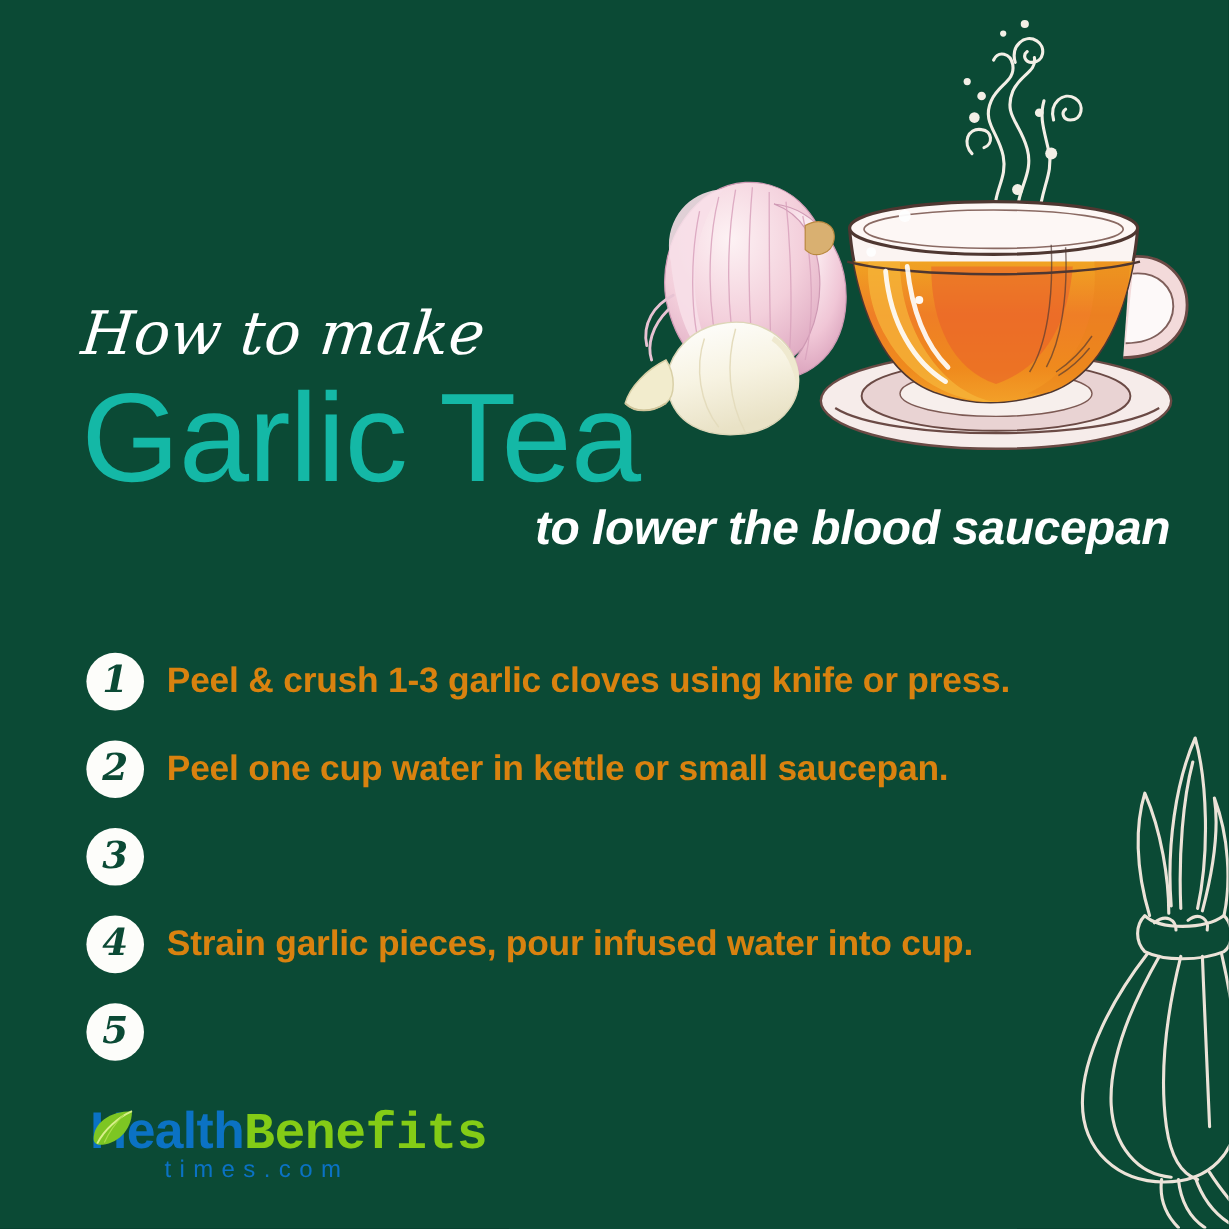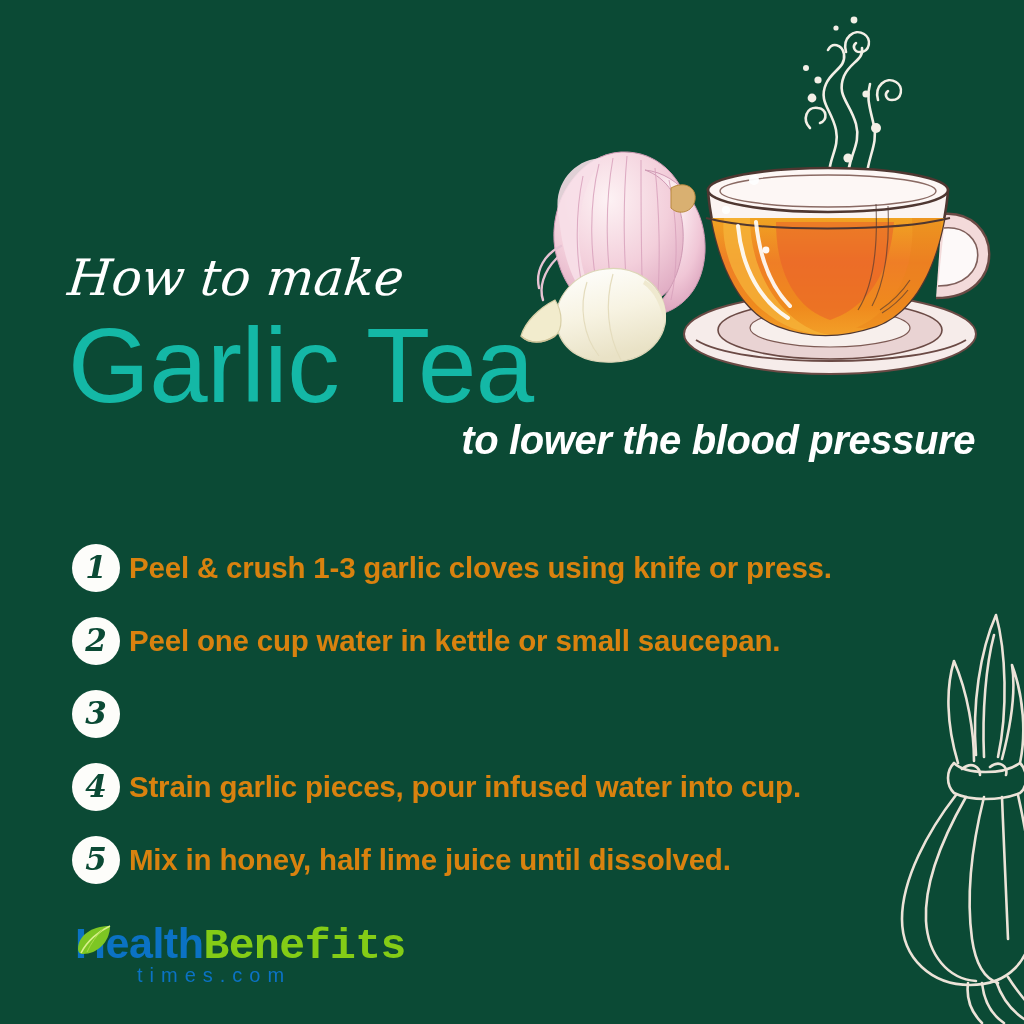--- a/index.html
+++ b/index.html
@@ -86,21 +86,21 @@
     justify-content: center;
     font-size: 31px;
     font-weight: 700;
     font-style: italic;
     font-family: "DejaVu Serif", serif;
     line-height: 1;
     padding-bottom: 2px;
     box-sizing: border-box;
   }
   .step-text {
-    margin-left: 9px;
+    margin-left: 19px;
     color: #d9820f;
     font-size: 29.5px;
     font-weight: 700;
     letter-spacing: -0.2px;
     white-space: nowrap;
   }
 
   
   #logo {
     position: absolute;
@@ -299,21 +299,21 @@
   </div>
 
   <div id="howto">
     <svg viewBox="0 0 420 70" xmlns="http://www.w3.org/2000/svg">
       <text x="0" y="52" fill="#ffffff" font-family="DejaVu Serif, serif" font-size="50" font-style="italic" font-weight="400" transform="skewX(-6)">How to make</text>
     </svg>
   </div>
 
   <div id="title">Garlic Tea</div>
 
-  <div id="subtitle">to lower the blood pressure</div>
+  <div id="subtitle">to lower the blood saucepan</div>
 
   <div id="steps">
 
     <div class="step">
       <div class="badge">1</div>
       <div class="step-text">Peel &amp; crush 1-3 garlic cloves using knife or press.</div>
     </div>
 
     <div class="step">
       <div class="badge">2</div>
@@ -324,21 +324,20 @@
       <div class="badge">3</div>
     </div>
 
     <div class="step">
       <div class="badge">4</div>
       <div class="step-text">Strain garlic pieces, pour infused water into cup.</div>
     </div>
 
     <div class="step">
       <div class="badge">5</div>
-      <div class="step-text">Mix in honey, half lime juice until dissolved.</div>
     </div>
 
   </div>
 
   <div id="logo">
     <div id="logo-wordmark">
       <svg id="leaf-icon" viewBox="0 0 34 30" xmlns="http://www.w3.org/2000/svg">
         <path d="M33 1 C 14 1, 1 11, 1 24 C 1 27, 3 29, 6 29 C 20 29, 33 17, 33 1 Z" fill="#7dc623"></path>
         <path d="M33 1 C 22 6, 10 16, 4 28" fill="none" stroke="#d8f08a" stroke-width="1.6"></path>
         <path d="M26 4 C 20 10, 14 18, 10 27" fill="none" stroke="#a9dc4a" stroke-width="1"></path>

